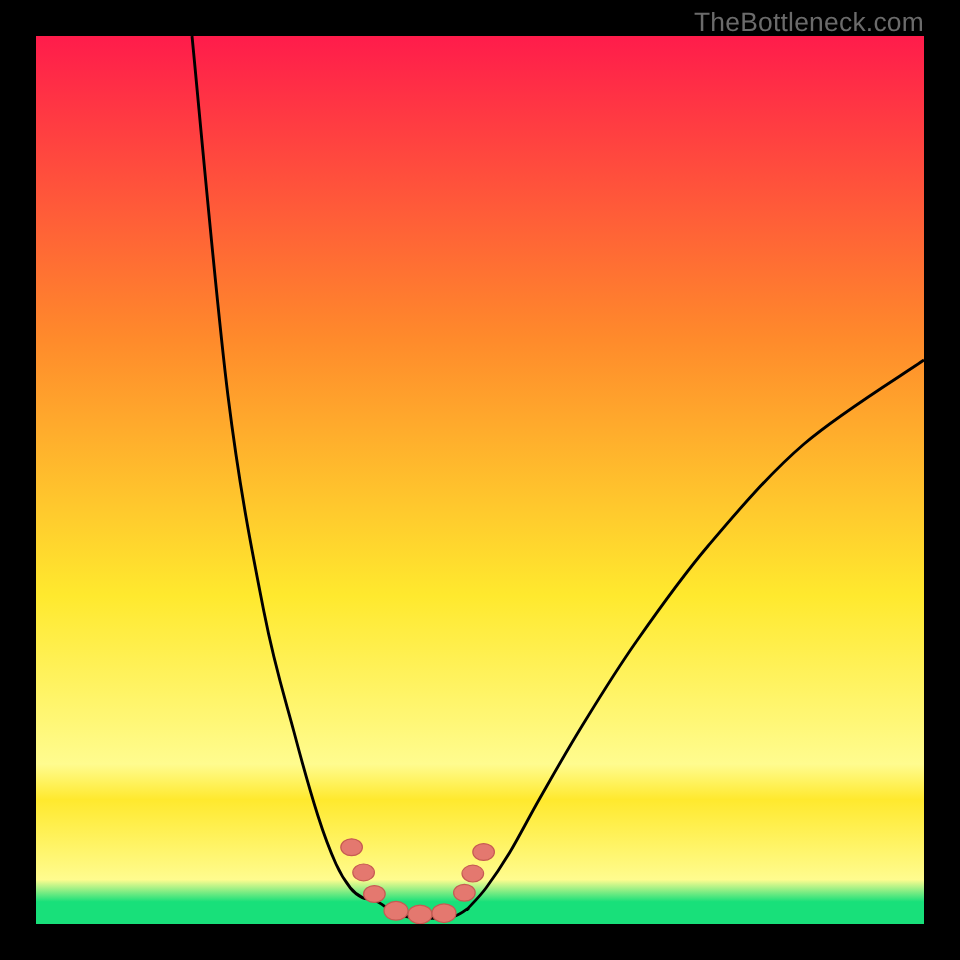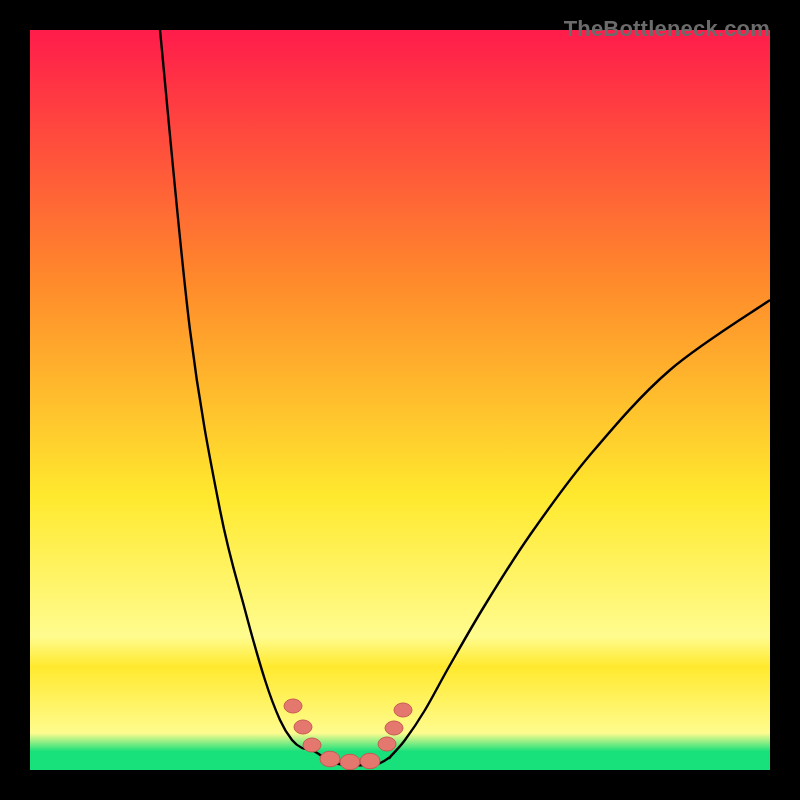--- a/index.html
+++ b/index.html
@@ -36,25 +36,25 @@
   }
   svg.curve {
     position: absolute;
     left: 0;
     top: 0;
     width: 100%;
     height: 100%;
   }
   .watermark {
     position: absolute;
-    top: 16px;
+    top: 6px;
     right: 30px;
     color: #6b6b6b;
     font-size: 22px;
-    font-weight: 700;
+    font-weight: 400;
     letter-spacing: 0.2px;
   }
 </style>
 </head>
 <body>
 
 <div class="frame">
 
   <div class="plot">
 

